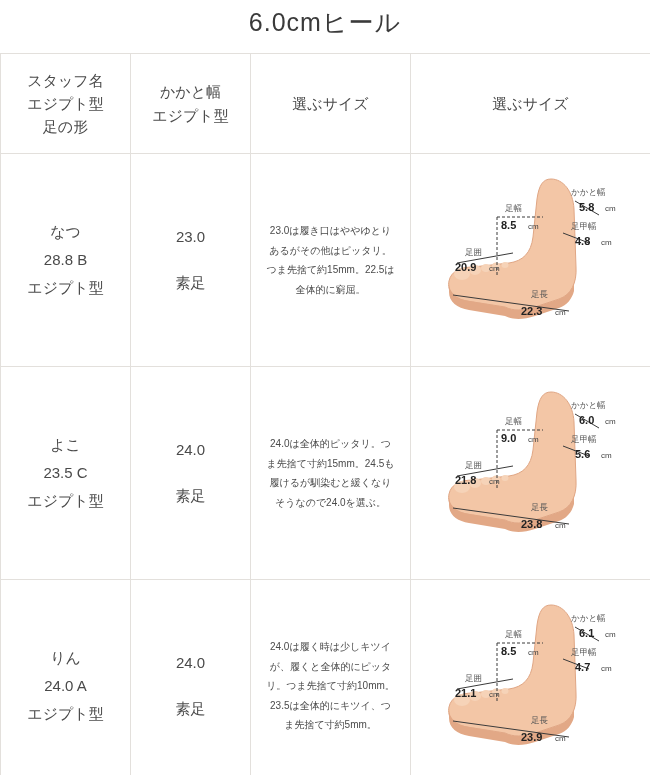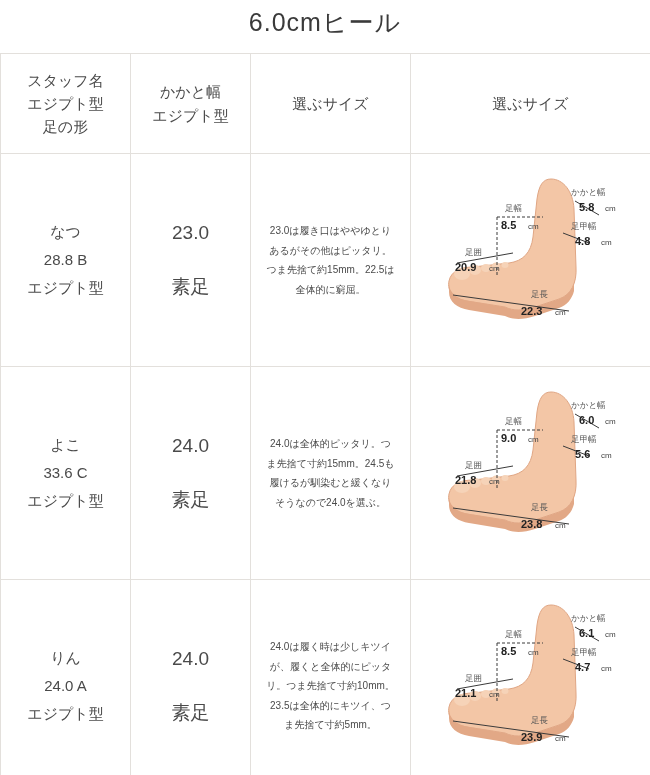--- a/index.html
+++ b/index.html
@@ -53,21 +53,21 @@
   .col-size  { width: 120px; }
   .col-comment { width: 160px; }
   .col-data  { width: 240px; }
 
   td.staff-cell {
     font-size: 15px;
     line-height: 1.85;
     padding: 8px 4px;
   }
   td.size-cell {
-    font-size: 19px;
+    font-size: 15px;
     line-height: 1.9;
     padding: 8px 4px;
   }
   .size-val { display: block; margin-bottom: 18px; }
   .style-val { display: block; }
   td.comment-cell {
     font-size: 10px;
     line-height: 1.95;
     text-align: left;
     padding: 14px 14px;
@@ -185,21 +185,21 @@
                 <text class="meas-unit" x="142" y="144">cm</text>
               </g>
             </svg>
           </div>
         </td>
       </tr>
 
       <tr>
         <td class="staff-cell">
           <div>よこ</div>
-          <div>33.6 C</div>
+          <div>23.5 C</div>
           <div>エジプト型</div>
         </td>
         <td class="size-cell">
           <span class="size-val">24.0</span>
           <span class="style-val">素足</span>
         </td>
         <td class="comment-cell">24.0は全体的ピッタリ。つま先捨て寸約15mm。24.5も履けるが馴染むと緩くなりそうなので24.0を選ぶ。</td>
         <td class="data-cell">
           <div class="foot-wrap">
             <svg class="foot-svg" width="236" height="178" viewBox="0 0 236 178" xmlns="http://www.w3.org/2000/svg">

